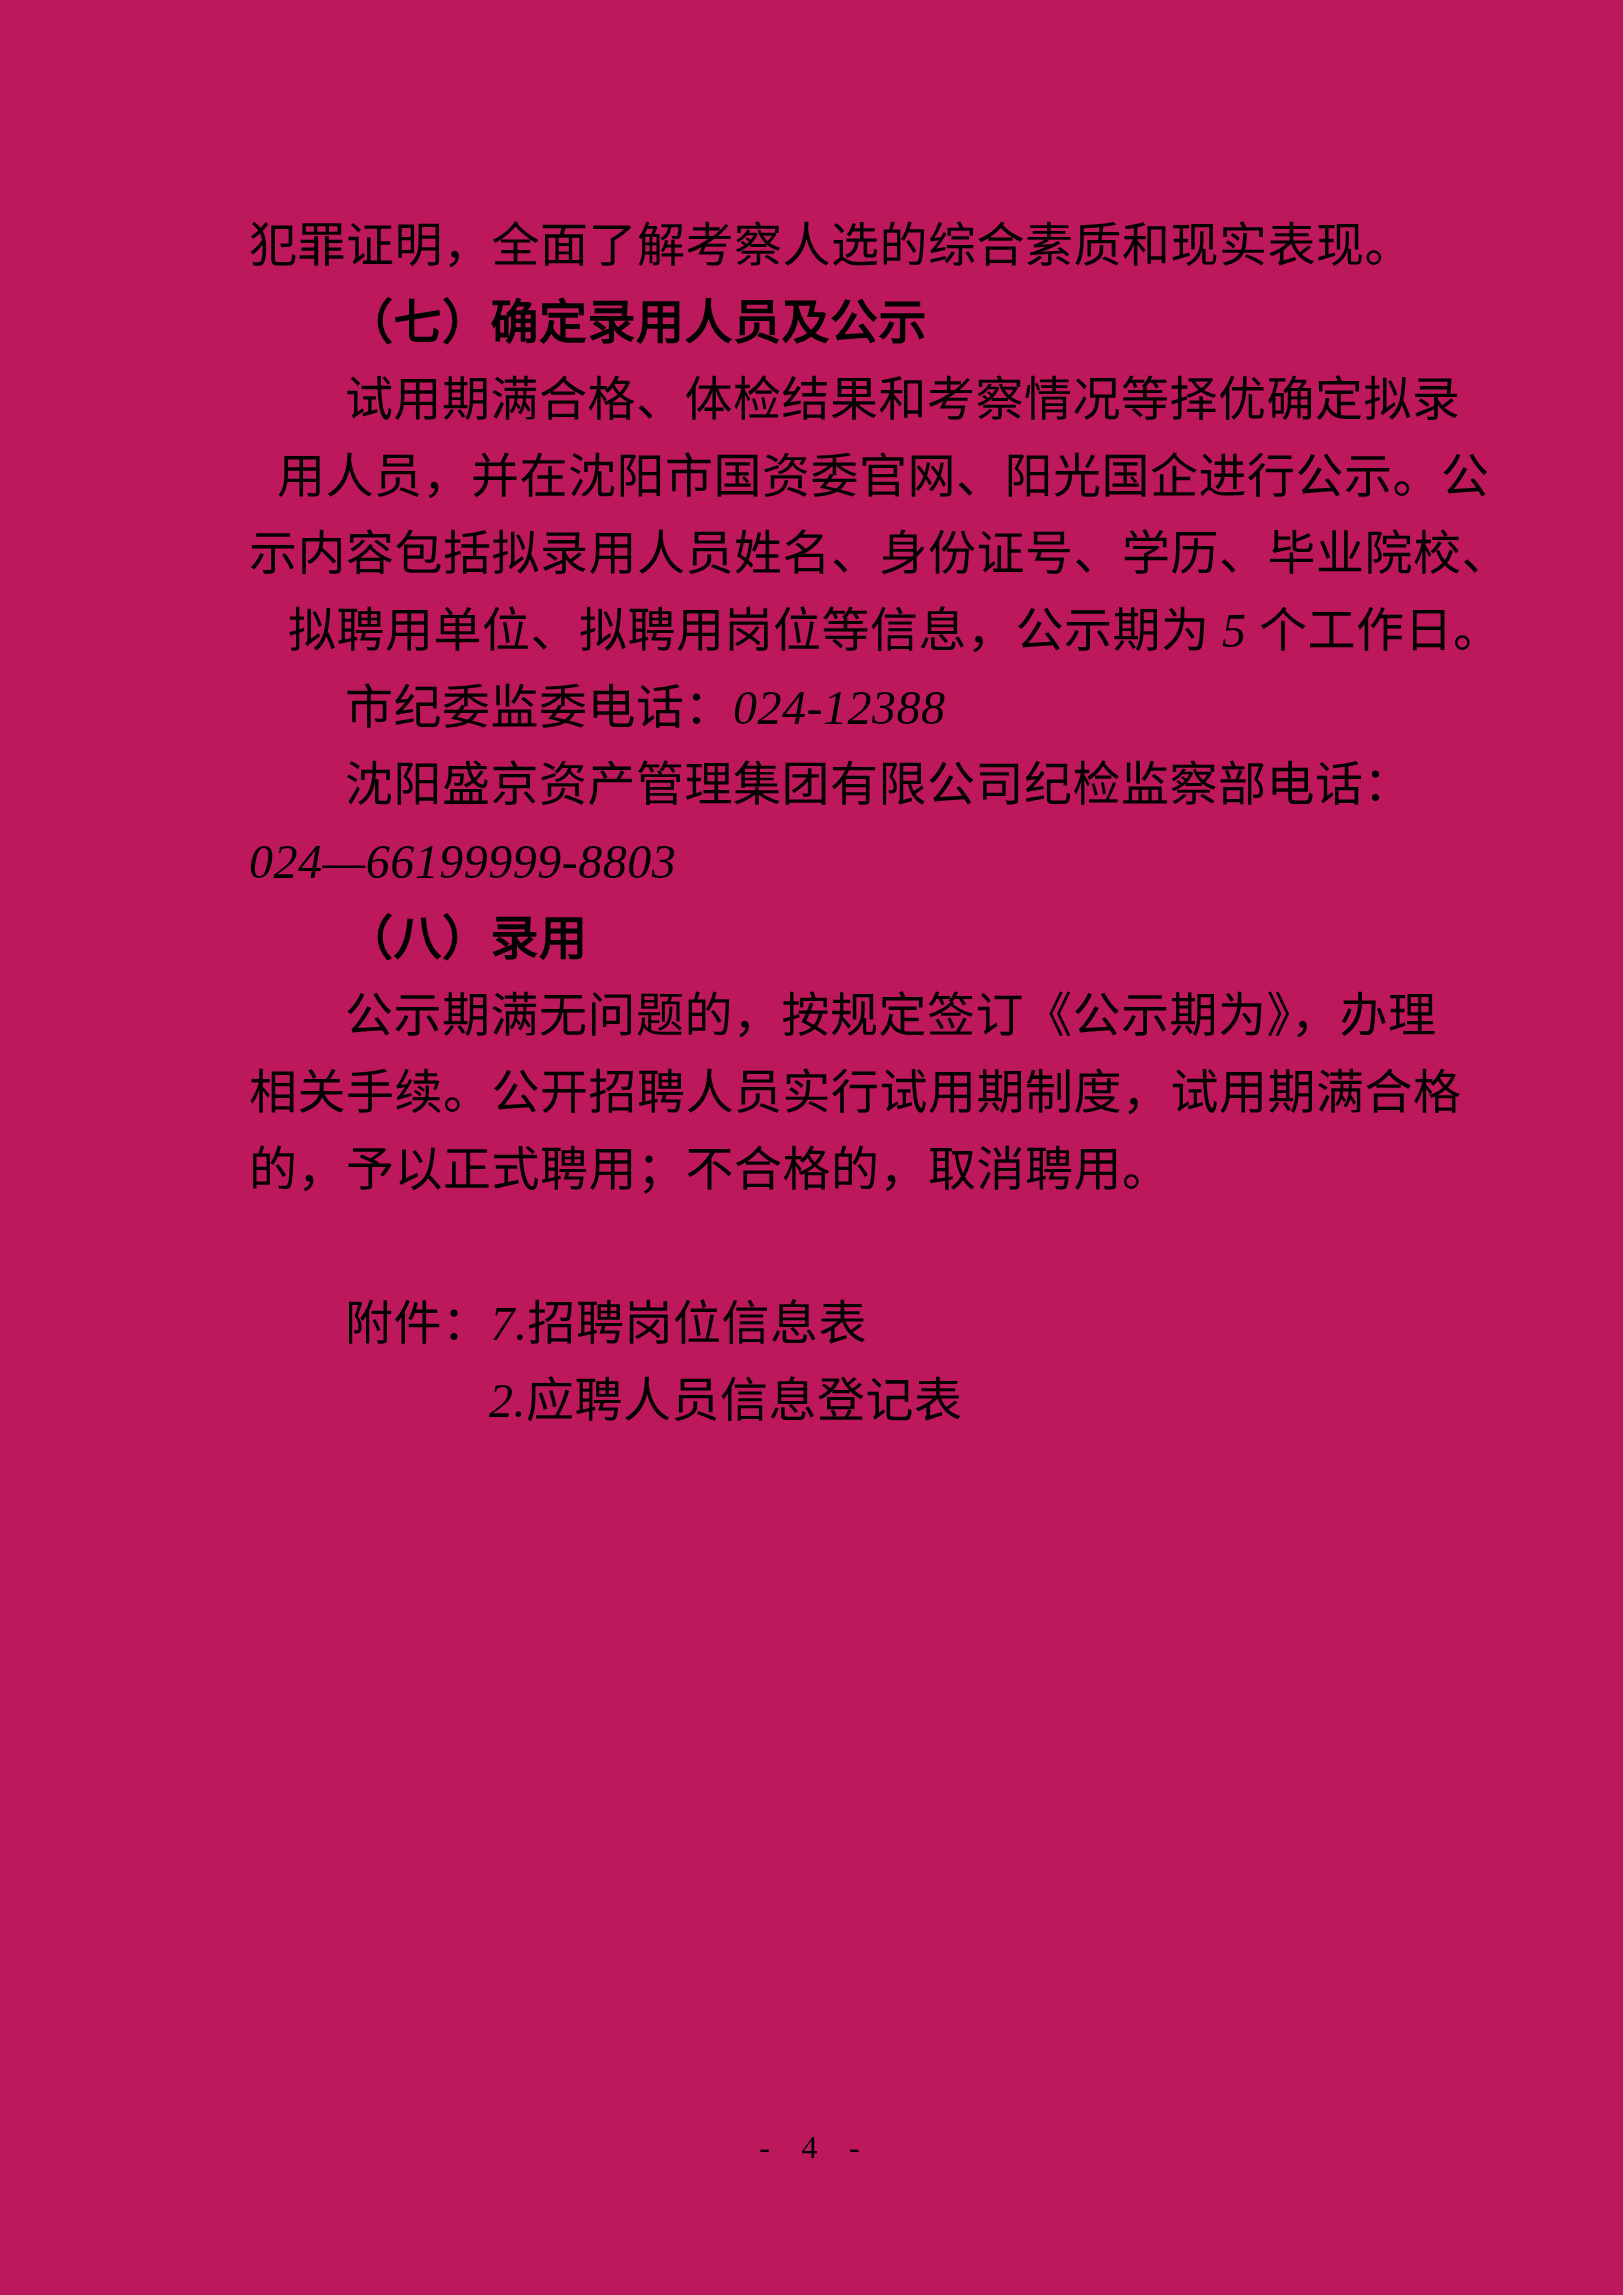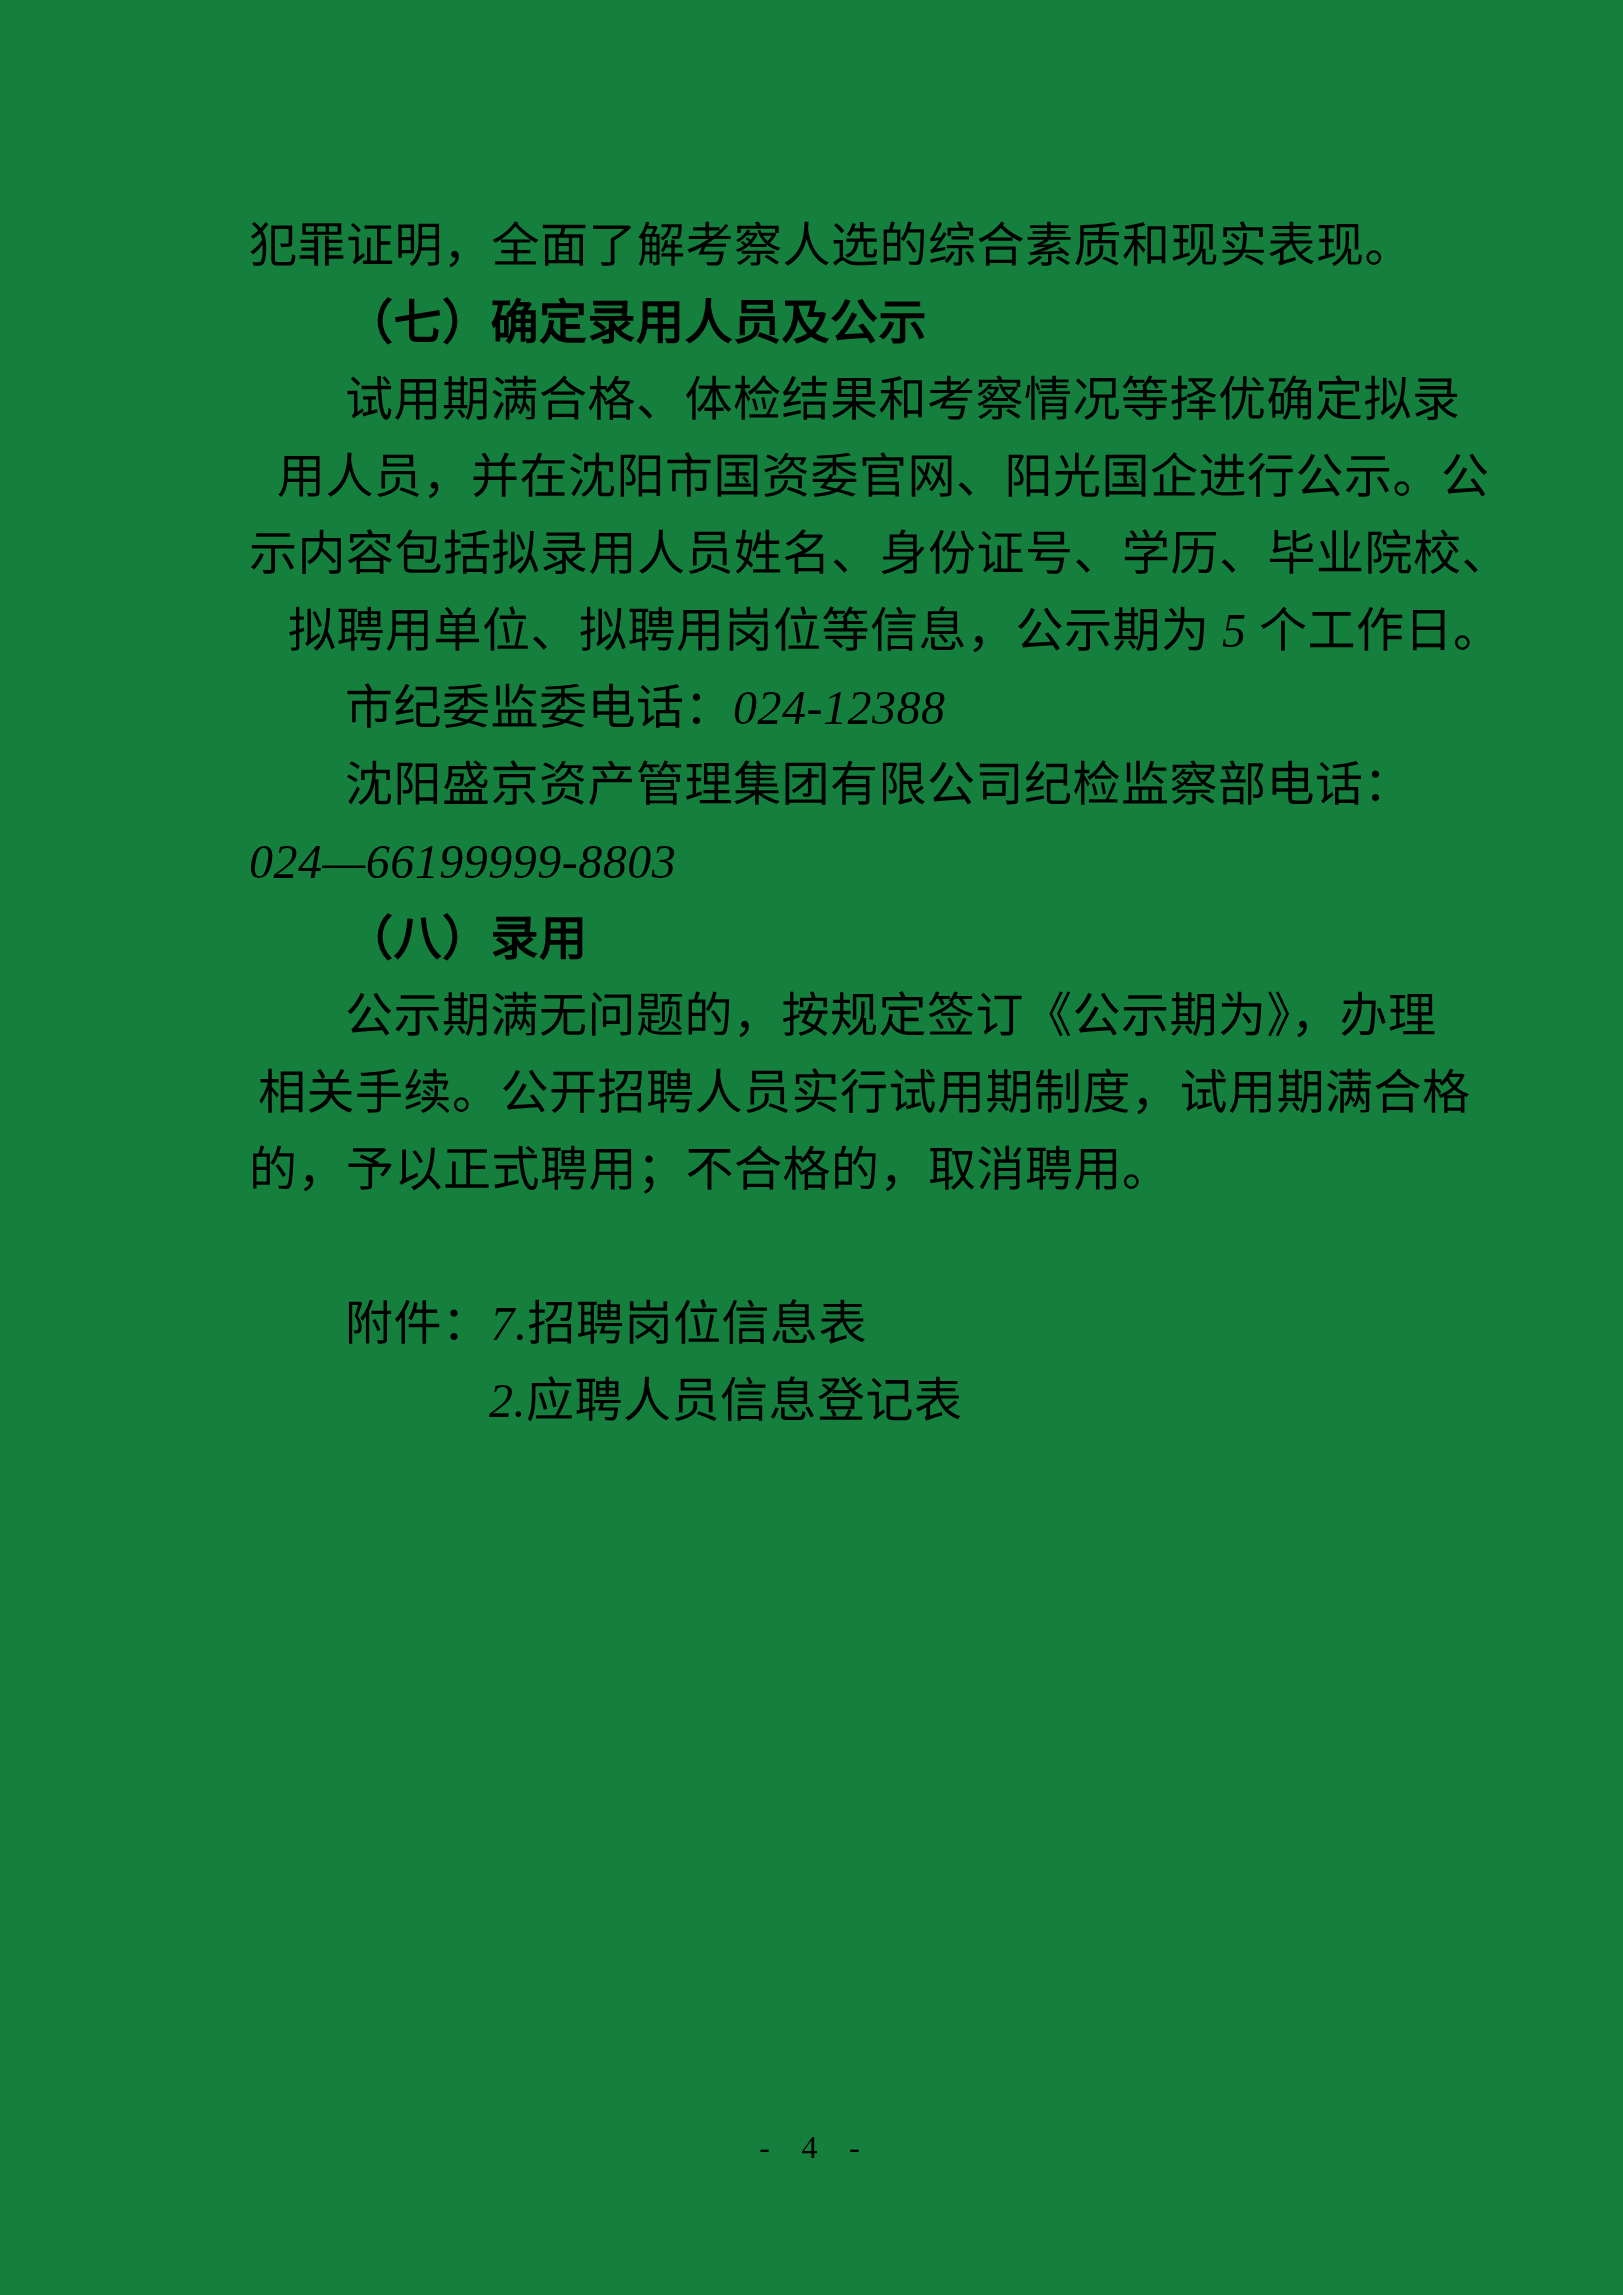--- a/index.html
+++ b/index.html
@@ -4,21 +4,21 @@
 <style>
   html, body {
     margin: 0;
     padding: 0;
     background: #ffffff;
   }
   .page {
     position: relative;
     width: 1623px;
     height: 2295px;
-    background: #15803d;
+    background: #be185d;
     color: #000000;
     font-family: "Liberation Serif", serif;
     overflow: hidden;
   }
   .doc-body {
     position: absolute;
     left: 249px;
     top: 207px;
     width: 1278px;
   }
@@ -62,21 +62,21 @@
       <div class="line heading" style="padding-left: 96px;">（七）确定录用人员及公示</div>
       <div class="line body" style="padding-left: 96px;">试用期满合格、体检结果和考察情况等择优确定拟录</div>
       <div class="line body" style="padding-left: 0px; margin-left: 28px;">用人员，并在沈阳市国资委官网、阳光国企进行公示。公</div>
       <div class="line body" style="padding-left: 0px;">示内容包括拟录用人员姓名、身份证号、学历、毕业院校、</div>
       <div class="line body" style="padding-left: 0px; margin-left: 39px;">拟聘用单位、拟聘用岗位等信息，公示期为 5 个工作日。</div>
       <div class="line body" style="padding-left: 96px;">市纪委监委电话：024-12388</div>
       <div class="line body" style="padding-left: 96px;">沈阳盛京资产管理集团有限公司纪检监察部电话：</div>
       <div class="line body" style="padding-left: 0px;">024—66199999-8803</div>
       <div class="line heading" style="padding-left: 96px;">（八）录用</div>
       <div class="line body" style="padding-left: 96px;">公示期满无问题的，按规定签订《公示期为》，办理</div>
-      <div class="line body" style="padding-left: 0px; margin-left: 9px;">相关手续。公开招聘人员实行试用期制度，试用期满合格</div>
+      <div class="line body" style="padding-left: 0px;">相关手续。公开招聘人员实行试用期制度，试用期满合格</div>
       <div class="line body" style="padding-left: 0px;">的，予以正式聘用；不合格的，取消聘用。</div>
       <div class="line blank" style="padding-left: 0px;"></div>
       <div class="line body" style="padding-left: 96px;">附件：7.招聘岗位信息表</div>
       <div class="line body" style="padding-left: 240px;">2.应聘人员信息登记表</div>
     </section>
   <footer class="page-footer">
     <span class="page-number">- 4 -</span>
   </footer>
 </div>
 

